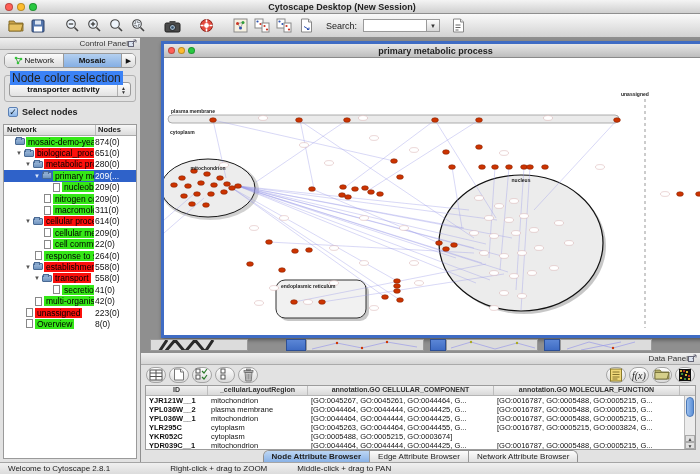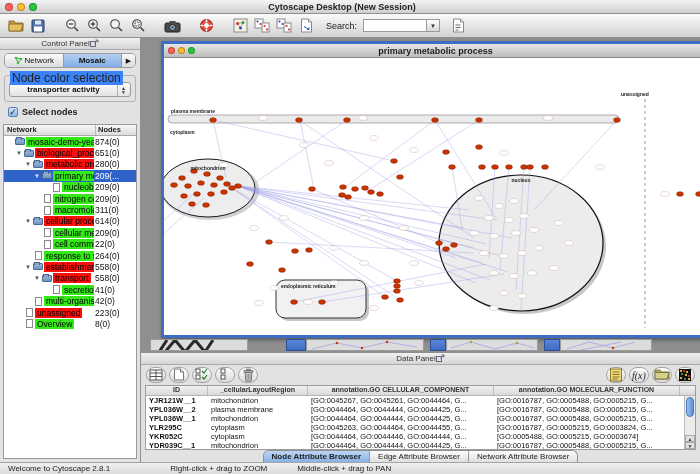--- a/index.html
+++ b/index.html
@@ -14,21 +14,21 @@
   .toolbar{height:24px;background:linear-gradient(#fafafa,#d2d2d2);border-bottom:1px solid #8f8f8f;display:flex;align-items:center;padding:0 6px;gap:2px;}
   .tbtn{width:20px;height:18px;display:flex;align-items:center;justify-content:center;border-radius:3px;}
   .tgap{width:10px;}
   .search-lbl{margin:0 4px 0 8px;font-size:9px;color:#222;}
   .search-box{display:flex;align-items:center;}
   .search-input{width:64px;height:13px;border:1px solid #9a9a9a;background:#fff;font-size:8px;padding:0 2px;font-family:inherit;}
   .search-drop{width:13px;height:13px;border:1px solid #9a9a9a;border-left:none;background:linear-gradient(#fdfdfd,#d8d8d8);font-size:6px;display:flex;align-items:center;justify-content:center;color:#333;}
   
   .main{display:flex;height:424px;}
   .control-panel{width:141px;background:#e2e2e2;border-right:1px solid #8f8f8f;display:flex;flex-direction:column;}
-  .panel-head{height:12px;background:linear-gradient(#f0f0f0,#d5d5d5);border-bottom:1px solid #aaa;display:flex;align-items:center;justify-content:center;padding:0 3px;font-size:8px;color:#333;}
+  .panel-head{height:12px;background:linear-gradient(#f0f0f0,#d5d5d5);border-bottom:1px solid #aaa;display:flex;align-items:center;justify-content:flex-end;padding:0 3px;font-size:8px;color:#333;}
   .cp-tabs{display:flex;margin:3px 4px 2px 4px;border:1px solid #9a9a9a;border-radius:5px;overflow:hidden;height:15px;background:#ececec;}
   .cp-tab{flex:1;display:flex;align-items:center;justify-content:center;gap:2px;font-size:8px;border-right:1px solid #9a9a9a;background:linear-gradient(#fbfbfb,#dcdcdc);}
   .cp-tab.sel{background:linear-gradient(#b4d0f0,#84aee4);font-weight:bold;}
   .cp-tab-arrow{width:13px;display:flex;align-items:center;justify-content:center;font-size:7px;background:linear-gradient(#fbfbfb,#dcdcdc);}
   .groupbox{margin:5px 4px 0 4px;border:1px solid #b2b2b2;border-radius:3px;position:relative;padding:6px 4px 4px 4px;}
   .groupbox .legend{position:absolute;top:-5px;left:5px;background:#3b82f6;padding:0 2px;font-size:12px;color:#222;}
   .dropdown{height:15px;border:1px solid #9a9a9a;border-radius:3px;background:linear-gradient(#fefefe,#e2e2e2);display:flex;align-items:center;font-weight:bold;}
   .dropdown .dval{flex:1;text-align:center;font-size:8px;}
   .dropdown .dstep{width:12px;height:13px;margin-right:1px;border-left:1px solid #b0b0b0;display:flex;flex-direction:column;align-items:center;justify-content:center;font-size:5px;line-height:4px;color:#333;}
   .checkrow{display:flex;align-items:center;gap:4px;margin:5px 0 4px 8px;}
@@ -723,21 +723,20 @@
               </div>
               <div class="dt-row">
                 <div class="c-id">YLR295C</div>
                 <div class="c-reg">cytoplasm</div>
                 <div class="c-comp">[GO:0045263, GO:0044464, GO:0044455, G...</div>
                 <div class="c-func">[GO:0016787, GO:0005215, GO:0003824, G...</div>
               </div>
               <div class="dt-row">
                 <div class="c-id">YKR052C</div>
                 <div class="c-reg">cytoplasm</div>
-                <div class="c-comp">[GO:0044464, GO:0044446, GO:0044444, G...</div>
                 <div class="c-func">[GO:0005488, GO:0005215, GO:0003674]</div>
               </div>
               <div class="dt-row">
                 <div class="c-id">YDR039C__1</div>
                 <div class="c-reg">mitochondrion</div>
                 <div class="c-comp">[GO:0044464, GO:0044444, GO:0044425, G...</div>
                 <div class="c-func">[GO:0016787, GO:0005488, GO:0005215, G...</div>
               </div>
             </div>
           <div class="dt-scroll">

